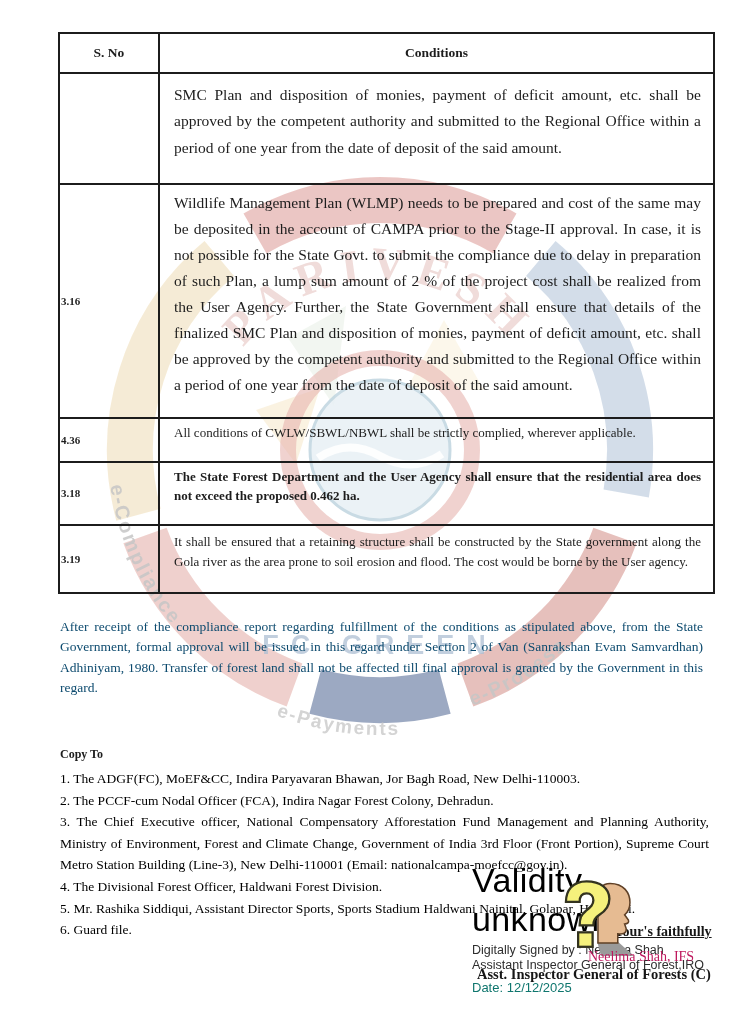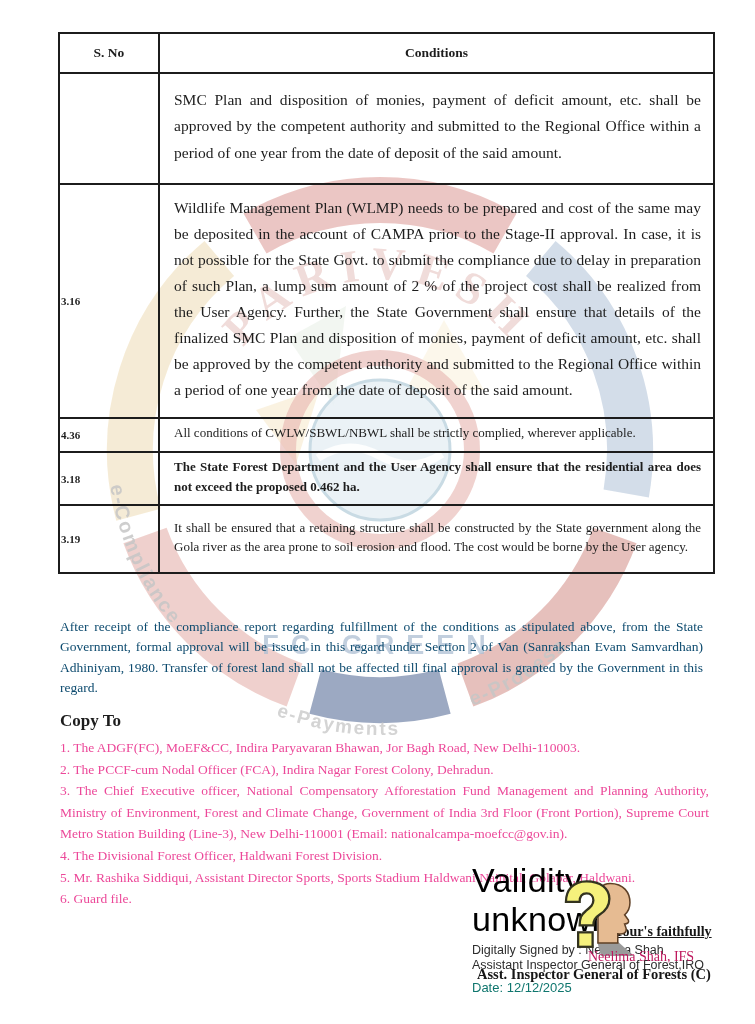--- a/index.html
+++ b/index.html
@@ -16,38 +16,38 @@
   }
   
   table.cond-table {
     position:absolute; left:58px; top:32px; width:657px; z-index:2;
     border-collapse:collapse; table-layout:fixed;
     background:transparent;
   }
   .cond-table th, .cond-table td { border:2px solid #1c1c1c; background:transparent; }
   .cond-table th { font-size:13.5px; font-weight:bold; height:36px; text-align:center; }
   td.sno { text-align:left; font-weight:bold; font-size:11px; vertical-align:middle;margin-top:18px; }
-  td.cond { padding:4px 12px 8px 14px; vertical-align:middle; text-align:justify; }
+  td.cond { padding:4px 12px 18px 14px; vertical-align:middle; text-align:justify; }
   tr.r-big td.cond { font-size:15.5px; line-height:1.68; }
   tr.r-small td.cond { font-size:13px; line-height:1.5; }
   tr.row-0 { height:111px; }
   tr.row-1 { height:234px; }
   tr.row-2 { height:34px; }
   tr.row-3 { height:46px; }
   tr.row-4 { height:68px; }
   tr.bold-row td.cond { font-weight:bold; }
   
   .closing {
     position:absolute; left:60px; top:603px; width:643px; z-index:2;
     font-size:13.5px; line-height:1.52; text-align:justify; color:#0c4a6e;
   }
   
   .copy-to { position:absolute; left:60px; top:711px; width:649px; z-index:2; font-size:13.5px; }
-  .copy-heading { font-weight:bold; font-size:17px; margin-bottom:6px; }
-  .copy-item { line-height:1.6; color:#ec4899; }
+  .copy-heading { font-weight:bold; font-size:12px; margin-bottom:6px;margin-top:36px; }
+  .copy-item { line-height:1.6; color:#000000; }
   .copy-item.justify { text-align:justify; }
   
   .sig-block {
     position:absolute; left:472px; top:861px; width:252px; z-index:2;
     font-family:"Liberation Sans", sans-serif; color:#1c1c1c;
   }
   .validity-text { font-size:34px; letter-spacing:.4px; color:#000000; }
   .sig-small { font-size:12.5px; line-height:1.22; color:#2d2d2d; }
   .sig-small.first { margin-top:4px; }
   .sig-date { font-size:13px; margin-top:6px; color:#0f766e; }

